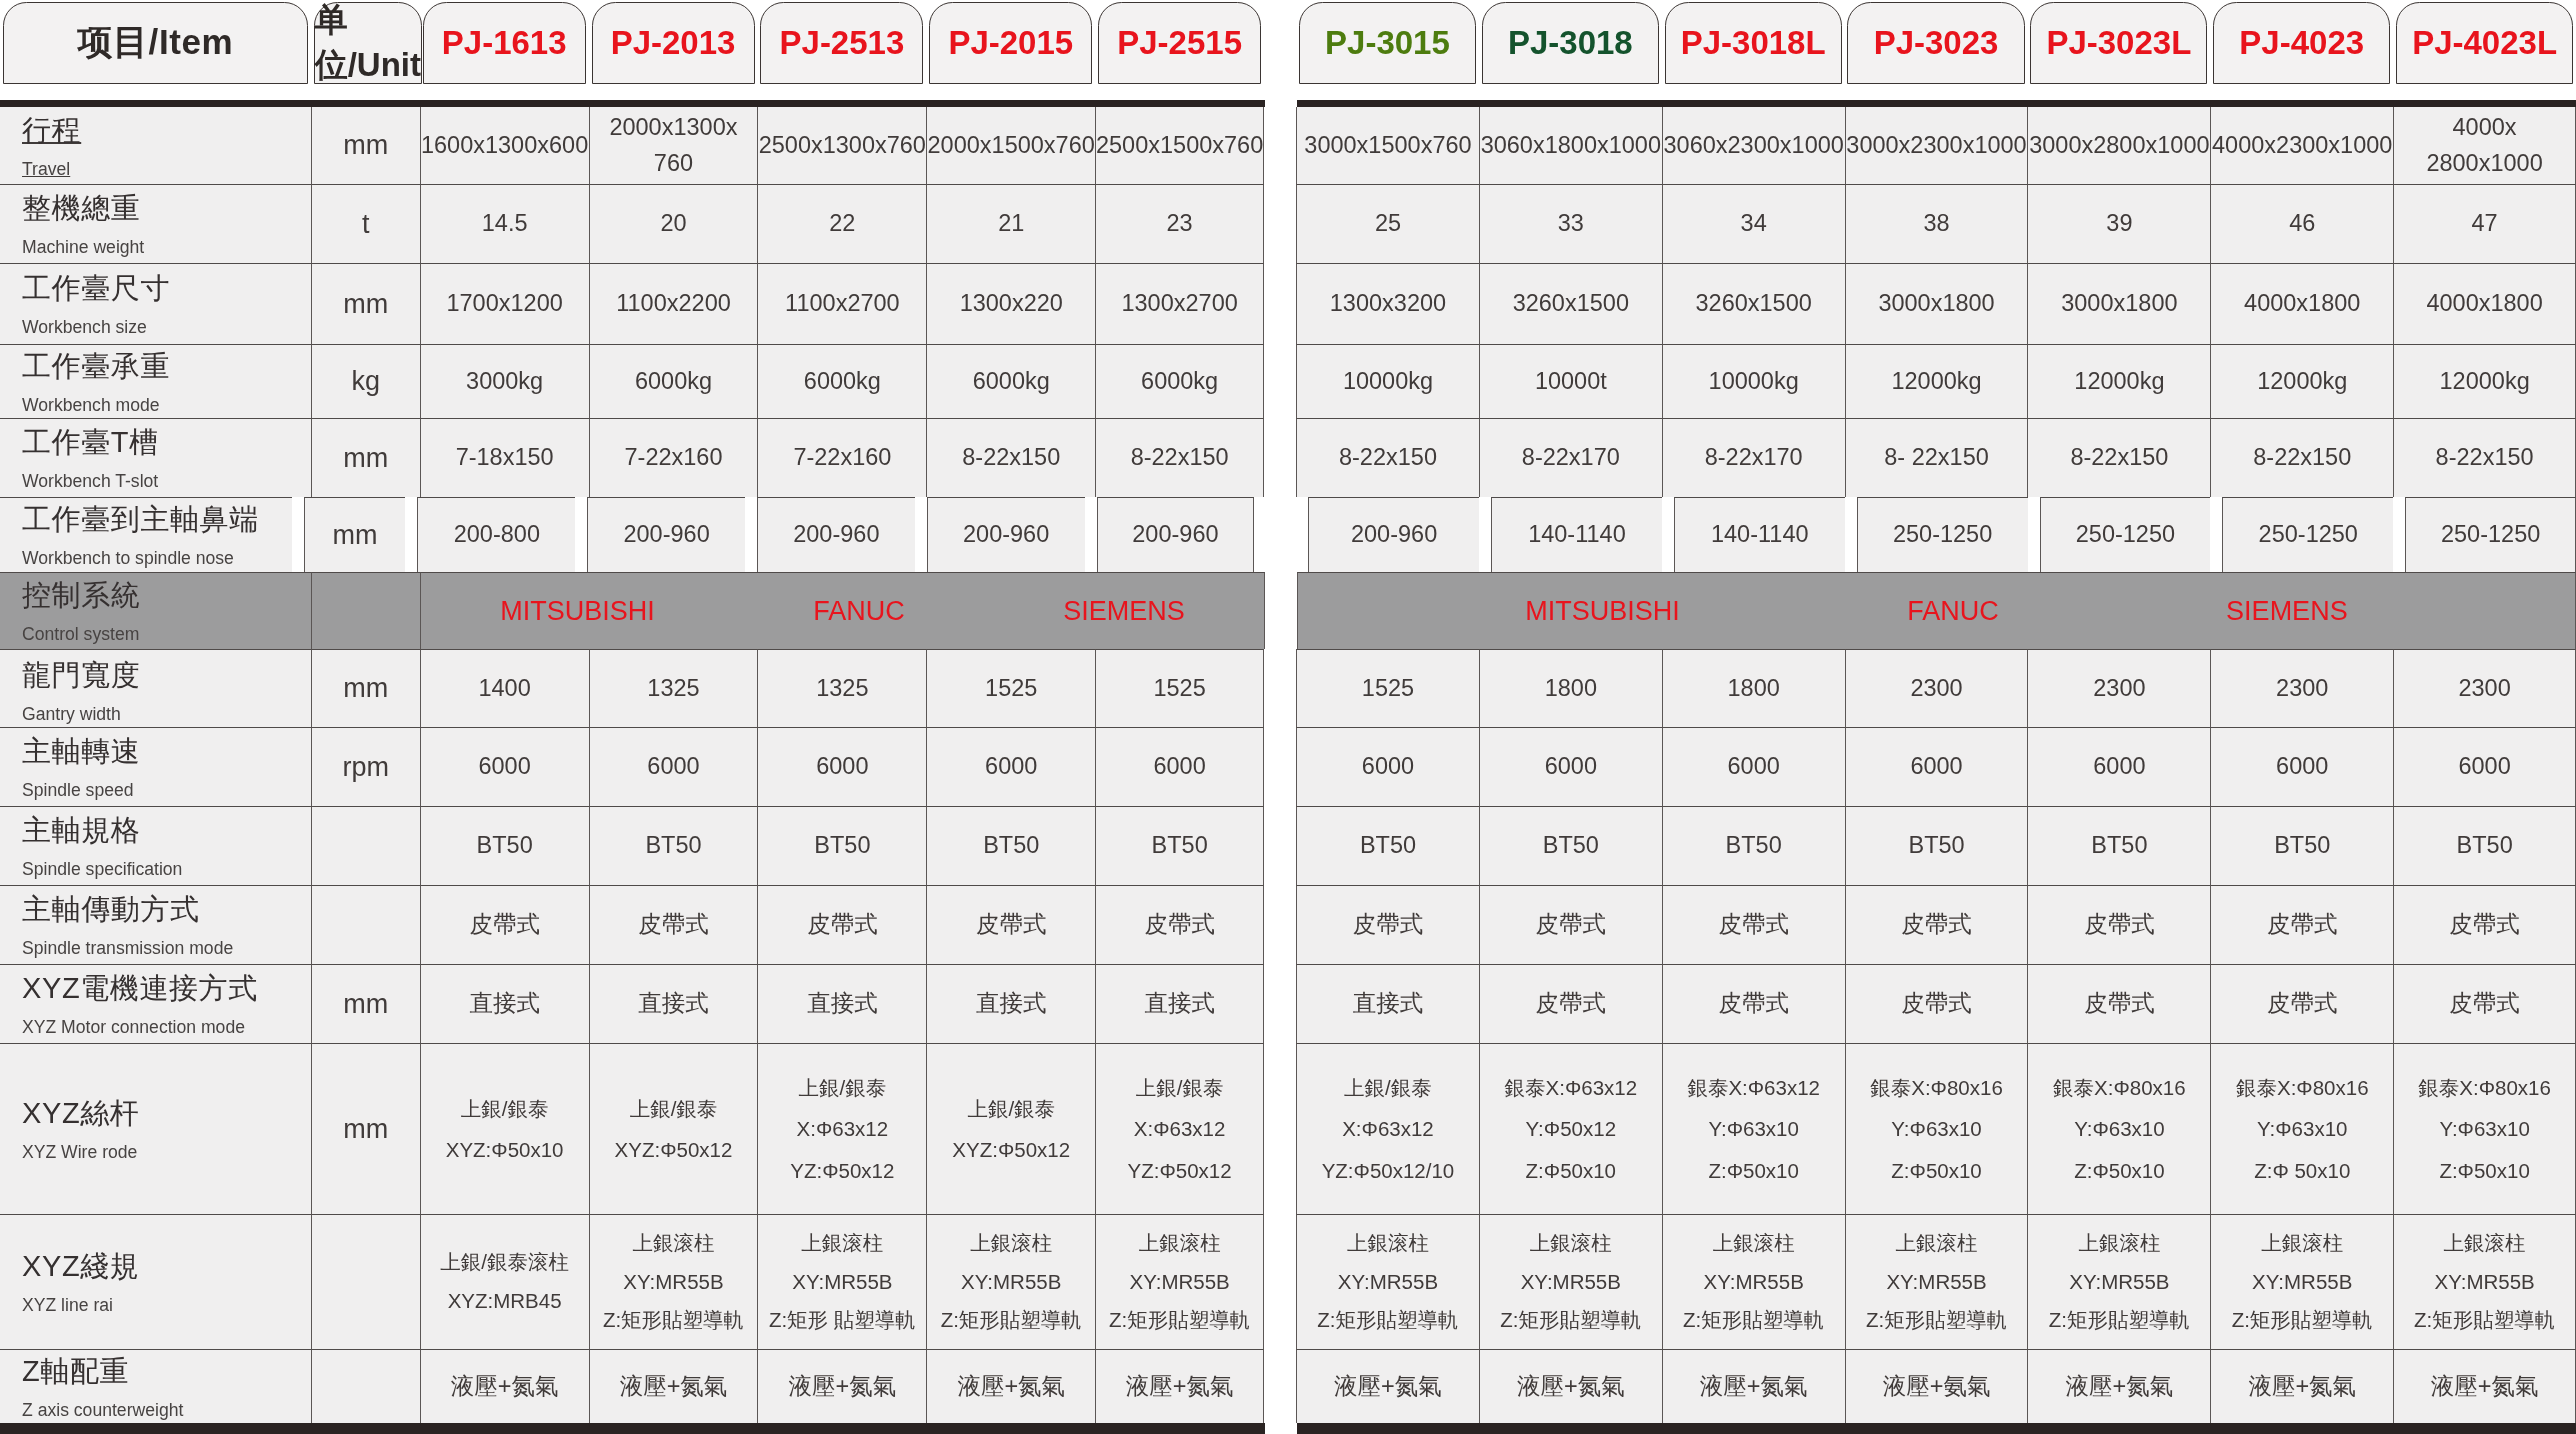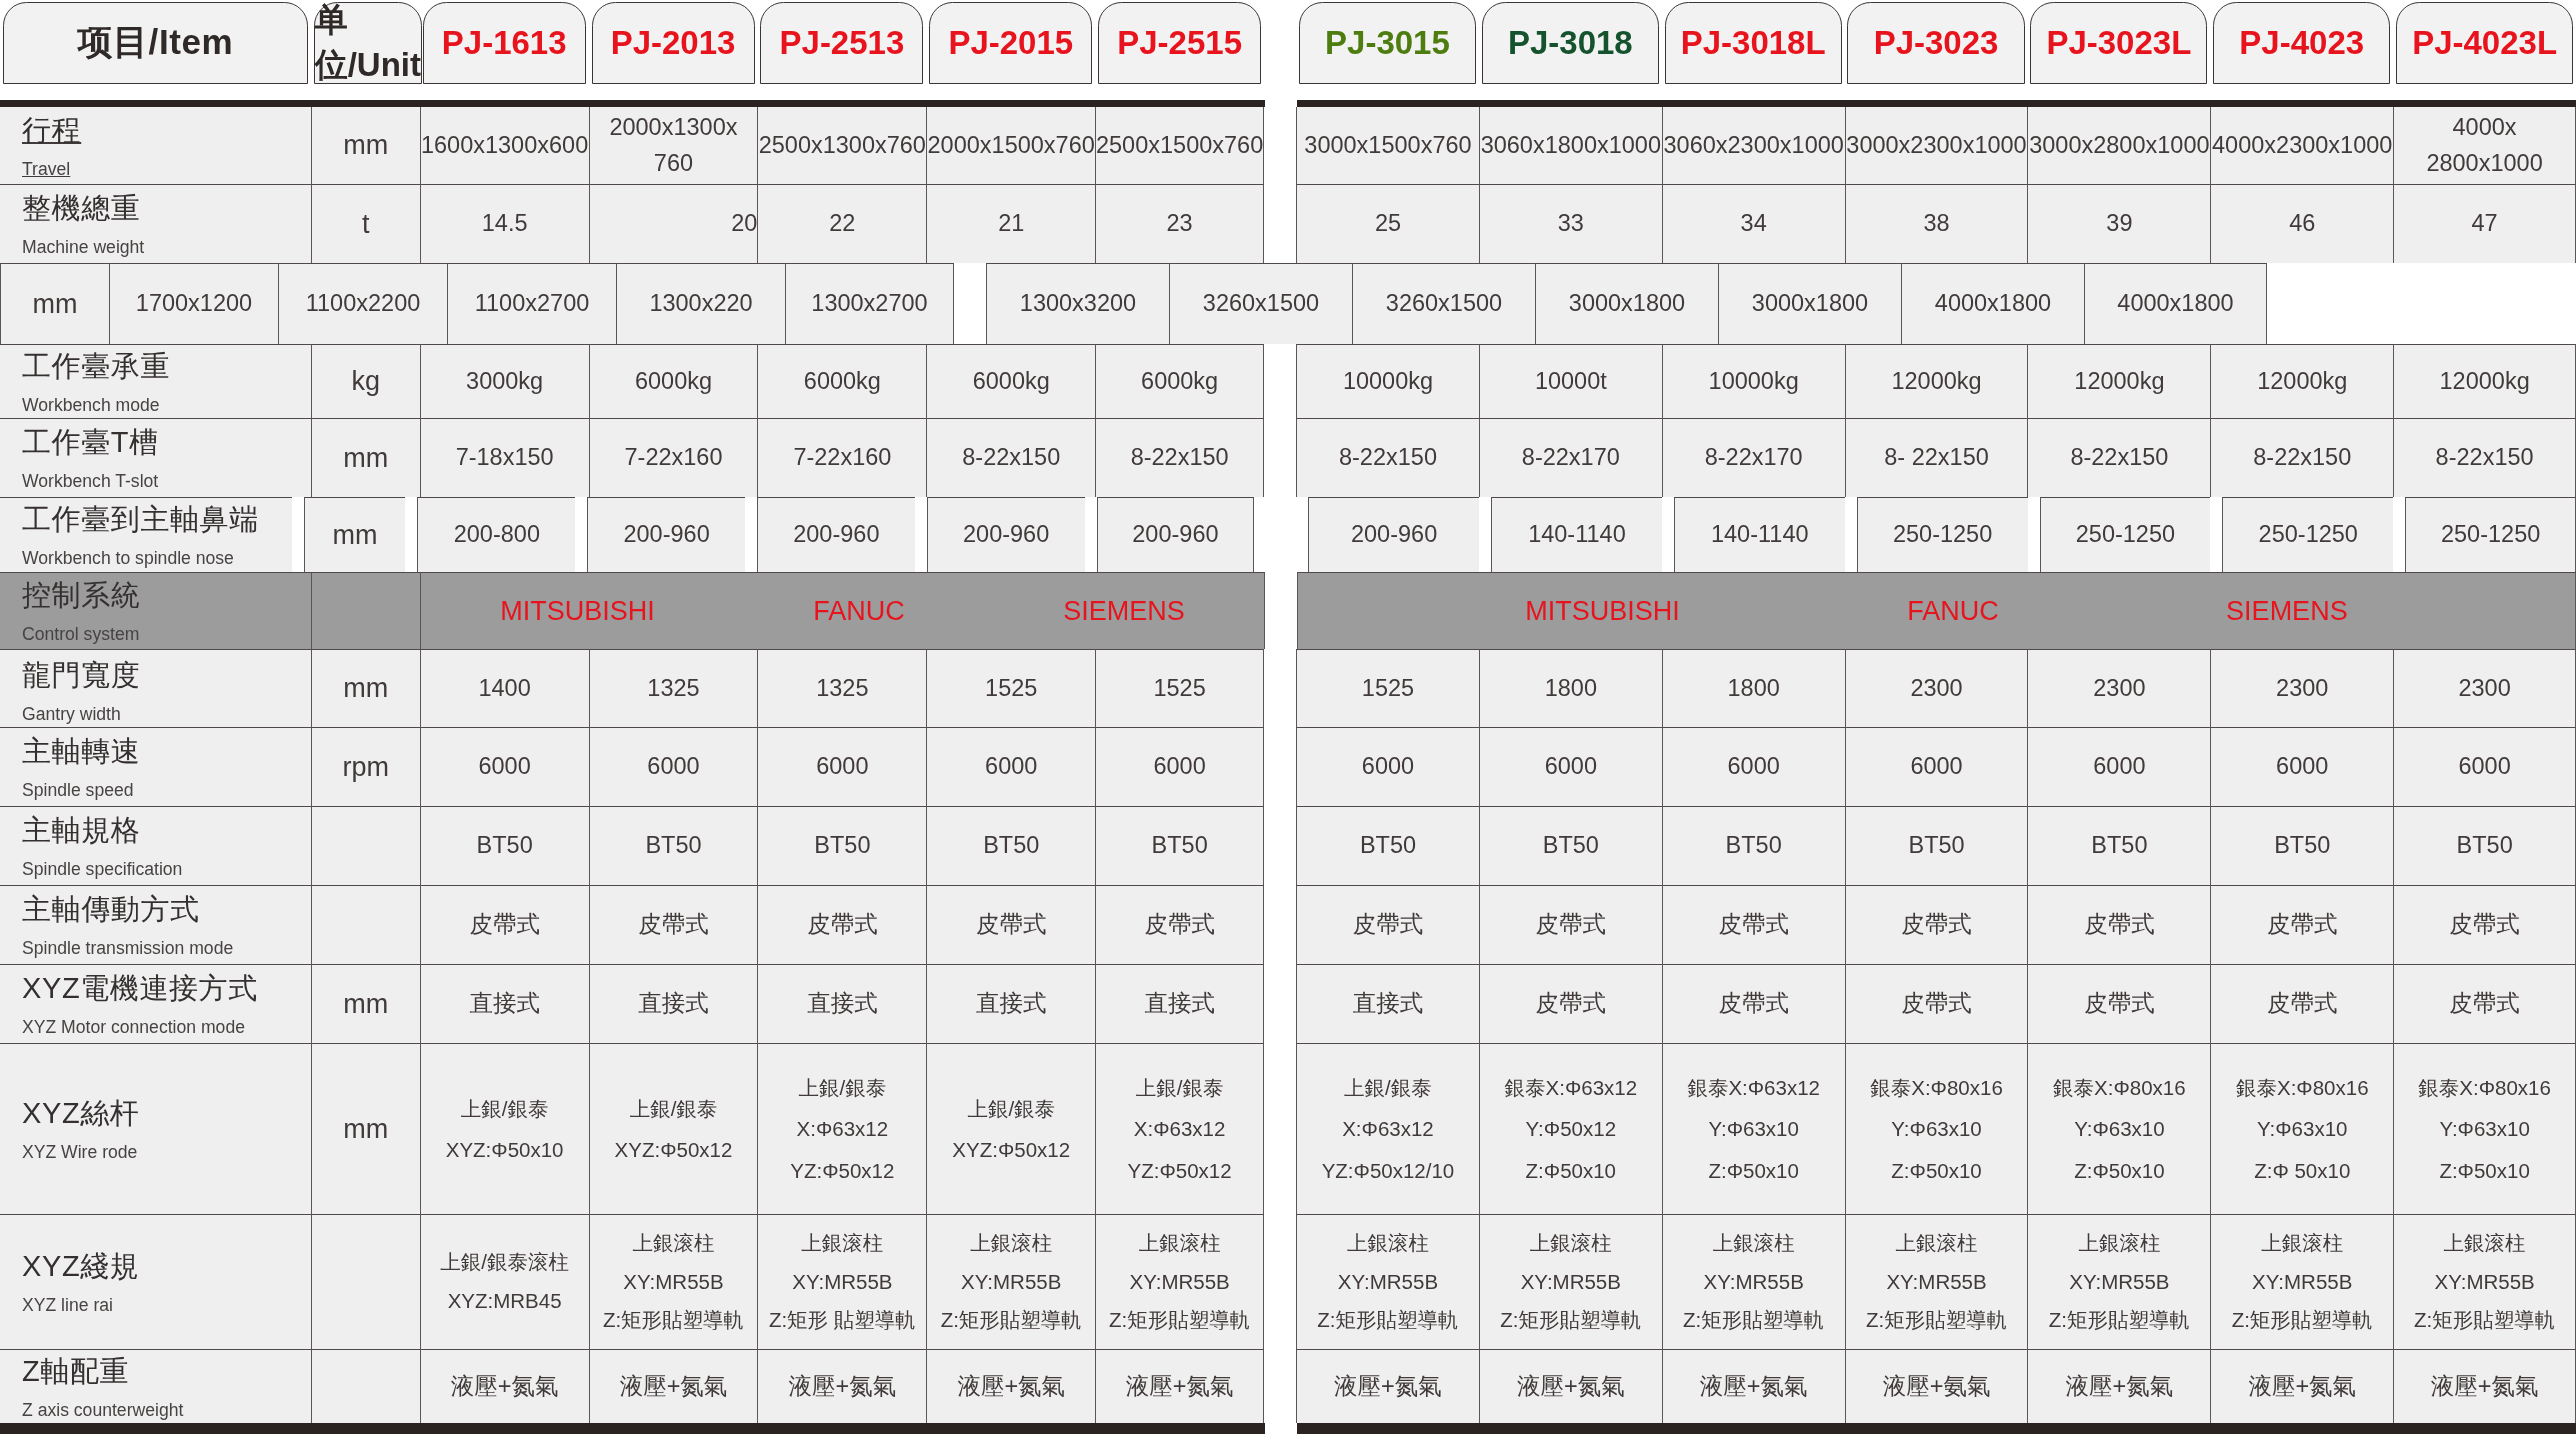--- a/index.html
+++ b/index.html
@@ -130,34 +130,35 @@
         <div class="c vl" style="width: 183px;"><span>3060x2300x1000</span></div>
         <div class="c vl" style="width: 183px;"><span>3000x2300x1000</span></div>
         <div class="c vl" style="width: 183px;"><span>3000x2800x1000</span></div>
         <div class="c vl" style="width: 183px;"><span>4000x2300x1000</span></div>
         <div class="c vl re" style="width: 183px;"><span>4000x 2800x1000</span></div>
       </div>
       <div class="flexrow" style="height: 79px;">
         <div class="c labelcell ht" style="width: 311px;"><div class="zh">整機總重</div><div class="en">Machine weight</div></div>
         <div class="c unitcell vl ht" style="width: 109px;"><span>t</span></div>
         <div class="c vl ht" style="width: 169px;"><span>14.5</span></div>
-        <div class="c vl ht" style="width: 169px; justify-content: flex-end;"><span>20</span></div>
+        <div class="c vl ht" style="width: 169px;"><span>20</span></div>
         <div class="c vl ht" style="width: 169px;"><span>22</span></div>
         <div class="c vl ht" style="width: 169px;"><span>21</span></div>
         <div class="c vl ht re" style="width: 169px;"><span>23</span></div>
         <div class="gutter" style="width: 32px;"></div>
         <div class="c vl ht" style="width: 183px;"><span>25</span></div>
         <div class="c vl ht" style="width: 183px;"><span>33</span></div>
         <div class="c vl ht" style="width: 183px;"><span>34</span></div>
         <div class="c vl ht" style="width: 183px;"><span>38</span></div>
         <div class="c vl ht" style="width: 183px;"><span>39</span></div>
         <div class="c vl ht" style="width: 183px;"><span>46</span></div>
         <div class="c vl ht re" style="width: 183px;"><span>47</span></div>
       </div>
       <div class="flexrow" style="height: 81px;">
+        <div class="c labelcell ht" style="width: 311px;"><div class="zh">工作臺尺寸</div><div class="en">Workbench size</div></div>
         <div class="c unitcell vl ht" style="width: 109px;"><span>mm</span></div>
         <div class="c vl ht" style="width: 169px;"><span>1700x1200</span></div>
         <div class="c vl ht" style="width: 169px;"><span>1100x2200</span></div>
         <div class="c vl ht" style="width: 169px;"><span>1100x2700</span></div>
         <div class="c vl ht" style="width: 169px;"><span>1300x220</span></div>
         <div class="c vl ht re" style="width: 169px;"><span>1300x2700</span></div>
         <div class="gutter" style="width: 32px;"></div>
         <div class="c vl ht" style="width: 183px;"><span>1300x3200</span></div>
         <div class="c vl ht" style="width: 183px;"><span>3260x1500</span></div>
         <div class="c vl ht" style="width: 183px;"><span>3260x1500</span></div>

